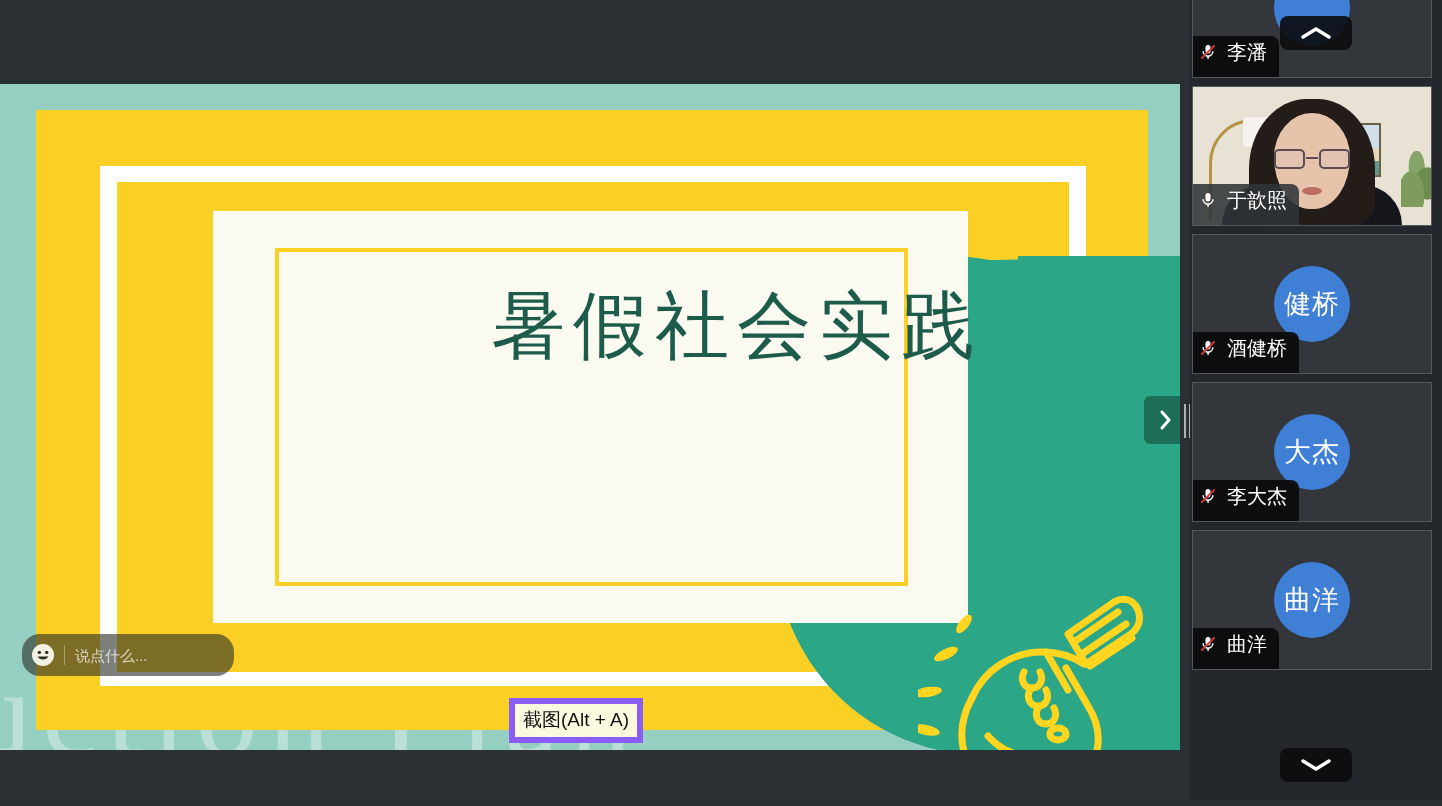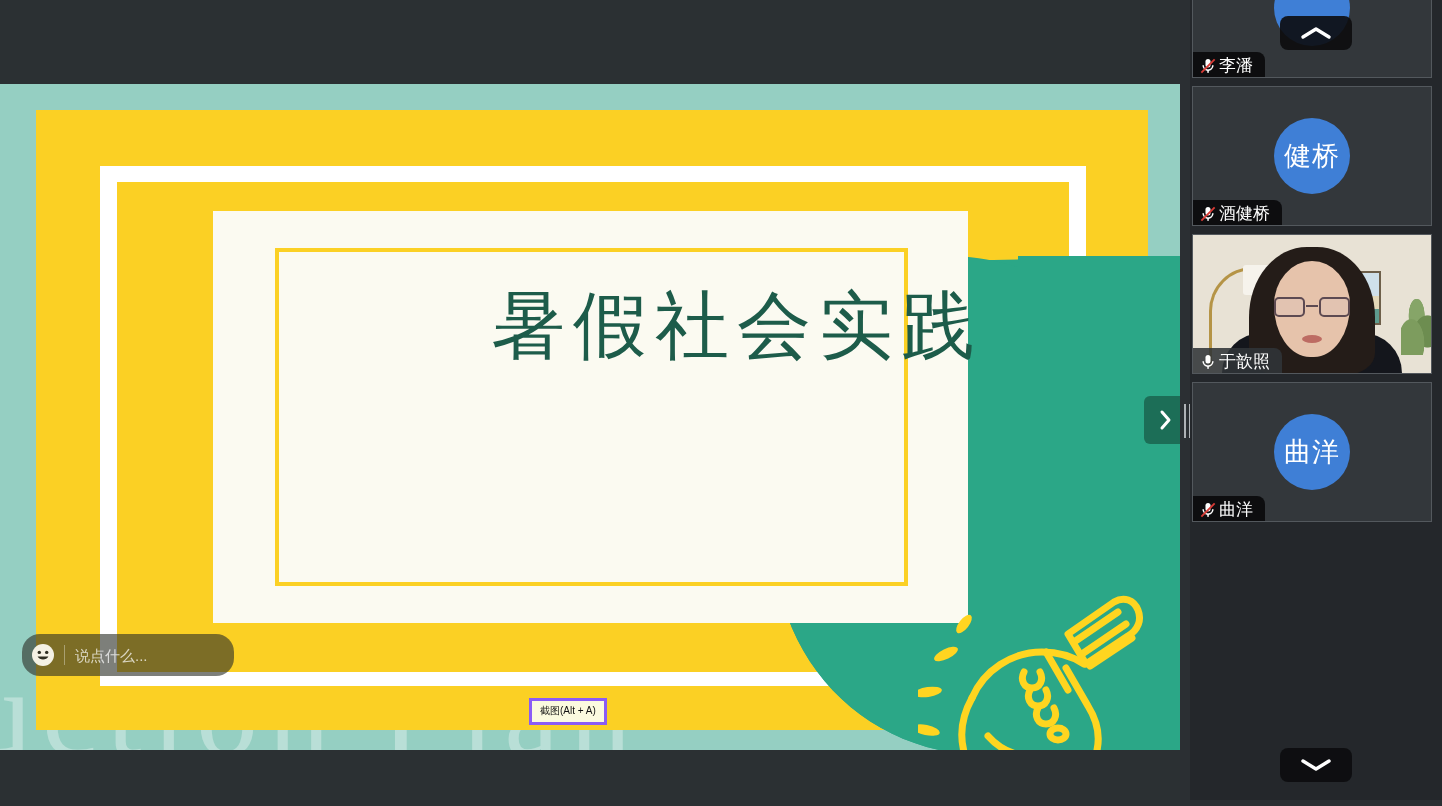--- a/index.html
+++ b/index.html
@@ -160,27 +160,26 @@
     padding: 0 10px;
   }
   .chat-input::placeholder { color: rgba(255,255,255,0.72); }
 
   
   .tooltip {
     position: absolute;
     left: 509px; top: 698px;
     padding: 3px 8px 4px;
     background: #fbfadf;
-    border: 3px solid #8b5cf6;
+    border: 6px solid #8b5cf6;
     color: #111111;
-    font-size: 10px;
+    font-size: 19px;
     line-height: 1.35;
     white-space: nowrap;
     font-family: "Liberation Sans", "DejaVu Sans", sans-serif;
-    margin-left: 20px;
   }
 
   
   .next-btn {
     position: absolute;
     left: 1144px; top: 396px;
     width: 42px; height: 48px;
     background: rgba(16,64,48,0.55);
     border-radius: 6px 0 0 6px;
     display: flex; align-items: center; justify-content: center;
@@ -229,26 +228,26 @@
     display: flex; align-items: center; justify-content: center;
     font-size: 27px;
     letter-spacing: 1px;
     font-family: "Liberation Sans", "DejaVu Sans", sans-serif;
     user-select: none;
   }
 
   .nameplate {
     position: absolute;
     left: 0; bottom: 0;
-    display: flex; align-items: center; gap: 2px;
-    padding: 3px 12px 0 6px;
+    display: flex; align-items: center; gap: 10px;
+    padding: 3px 12px 12px 6px;
     background: rgba(10,10,12,0.92);
     border-radius: 0 8px 0 0;
     color: #ffffff;
-    font-size: 17px;
+    font-size: 20px;
     line-height: 1.3;
     white-space: nowrap;
     max-width: 210px;
   }
   .nameplate.light { background: rgba(48,52,56,0.88); }
   .nameplate .nm { overflow: hidden; text-overflow: ellipsis; }
 
   
   .cam {
     position: absolute; inset: 0;
@@ -446,33 +445,20 @@
           <rect x="7.2" y="2.2" width="5.6" height="9.4" rx="2.8" fill="#ffffff"></rect>
           <path d="M4.6 9.3 a5.4 5.4 0 0 0 10.8 0" fill="none" stroke="#ffffff" stroke-width="1.7"></path>
           <rect x="9.2" y="14.2" width="1.7" height="3.4" fill="#ffffff"></rect>
           <line x1="2.6" y1="17.4" x2="17.4" y2="2.6" stroke="#d93b36" stroke-width="2.1"></line>
         </svg>
         <span class="nm">李潘</span>
       </div>
     </div>
 
     <div class="tile">
-      <div class="avatar">健桥</div>
-      <div class="nameplate">
-        <svg class="mic" viewBox="0 0 20 20" aria-hidden="true">
-          <rect x="7.2" y="2.2" width="5.6" height="9.4" rx="2.8" fill="#ffffff"></rect>
-          <path d="M4.6 9.3 a5.4 5.4 0 0 0 10.8 0" fill="none" stroke="#ffffff" stroke-width="1.7"></path>
-          <rect x="9.2" y="14.2" width="1.7" height="3.4" fill="#ffffff"></rect>
-          <line x1="2.6" y1="17.4" x2="17.4" y2="2.6" stroke="#d93b36" stroke-width="2.1"></line>
-        </svg>
-        <span class="nm">酒健桥</span>
-      </div>
-    </div>
-
-    <div class="tile">
       <div class="cam">
         <div class="cam-wall"></div>
         <div class="cam-art"></div>
         <div class="cam-lamp-pole"></div>
         <div class="cam-lamp-shade"></div>
         <div class="cam-plant"></div>
         <div class="cam-torso"></div>
         <div class="cam-hair"></div>
         <div class="cam-face"></div>
         <div class="cam-glasses">
@@ -485,20 +471,45 @@
       <div class="nameplate light">
         <svg class="mic" viewBox="0 0 20 20" aria-hidden="true">
           <rect x="7.2" y="2.2" width="5.6" height="9.4" rx="2.8" fill="#ffffff"></rect>
           <path d="M4.6 9.3 a5.4 5.4 0 0 0 10.8 0" fill="none" stroke="#ffffff" stroke-width="1.7"></path>
           <rect x="9.2" y="14.2" width="1.7" height="3.4" fill="#ffffff"></rect>
         </svg>
         <span class="nm">于歆照</span>
       </div>
     </div>
 
+    <div class="tile">
+      <div class="avatar">健桥</div>
+      <div class="nameplate">
+        <svg class="mic" viewBox="0 0 20 20" aria-hidden="true">
+          <rect x="7.2" y="2.2" width="5.6" height="9.4" rx="2.8" fill="#ffffff"></rect>
+          <path d="M4.6 9.3 a5.4 5.4 0 0 0 10.8 0" fill="none" stroke="#ffffff" stroke-width="1.7"></path>
+          <rect x="9.2" y="14.2" width="1.7" height="3.4" fill="#ffffff"></rect>
+          <line x1="2.6" y1="17.4" x2="17.4" y2="2.6" stroke="#d93b36" stroke-width="2.1"></line>
+        </svg>
+        <span class="nm">酒健桥</span>
+      </div>
+    </div>
+
+    <div class="tile">
+      <div class="avatar">大杰</div>
+      <div class="nameplate">
+        <svg class="mic" viewBox="0 0 20 20" aria-hidden="true">
+          <rect x="7.2" y="2.2" width="5.6" height="9.4" rx="2.8" fill="#ffffff"></rect>
+          <path d="M4.6 9.3 a5.4 5.4 0 0 0 10.8 0" fill="none" stroke="#ffffff" stroke-width="1.7"></path>
+          <rect x="9.2" y="14.2" width="1.7" height="3.4" fill="#ffffff"></rect>
+          <line x1="2.6" y1="17.4" x2="17.4" y2="2.6" stroke="#d93b36" stroke-width="2.1"></line>
+        </svg>
+        <span class="nm">李大杰</span>
+      </div>
+    </div>
 
 
     <div class="tile">
       <div class="avatar">曲洋</div>
       <div class="nameplate">
         <svg class="mic" viewBox="0 0 20 20" aria-hidden="true">
           <rect x="7.2" y="2.2" width="5.6" height="9.4" rx="2.8" fill="#ffffff"></rect>
           <path d="M4.6 9.3 a5.4 5.4 0 0 0 10.8 0" fill="none" stroke="#ffffff" stroke-width="1.7"></path>
           <rect x="9.2" y="14.2" width="1.7" height="3.4" fill="#ffffff"></rect>
           <line x1="2.6" y1="17.4" x2="17.4" y2="2.6" stroke="#d93b36" stroke-width="2.1"></line>

